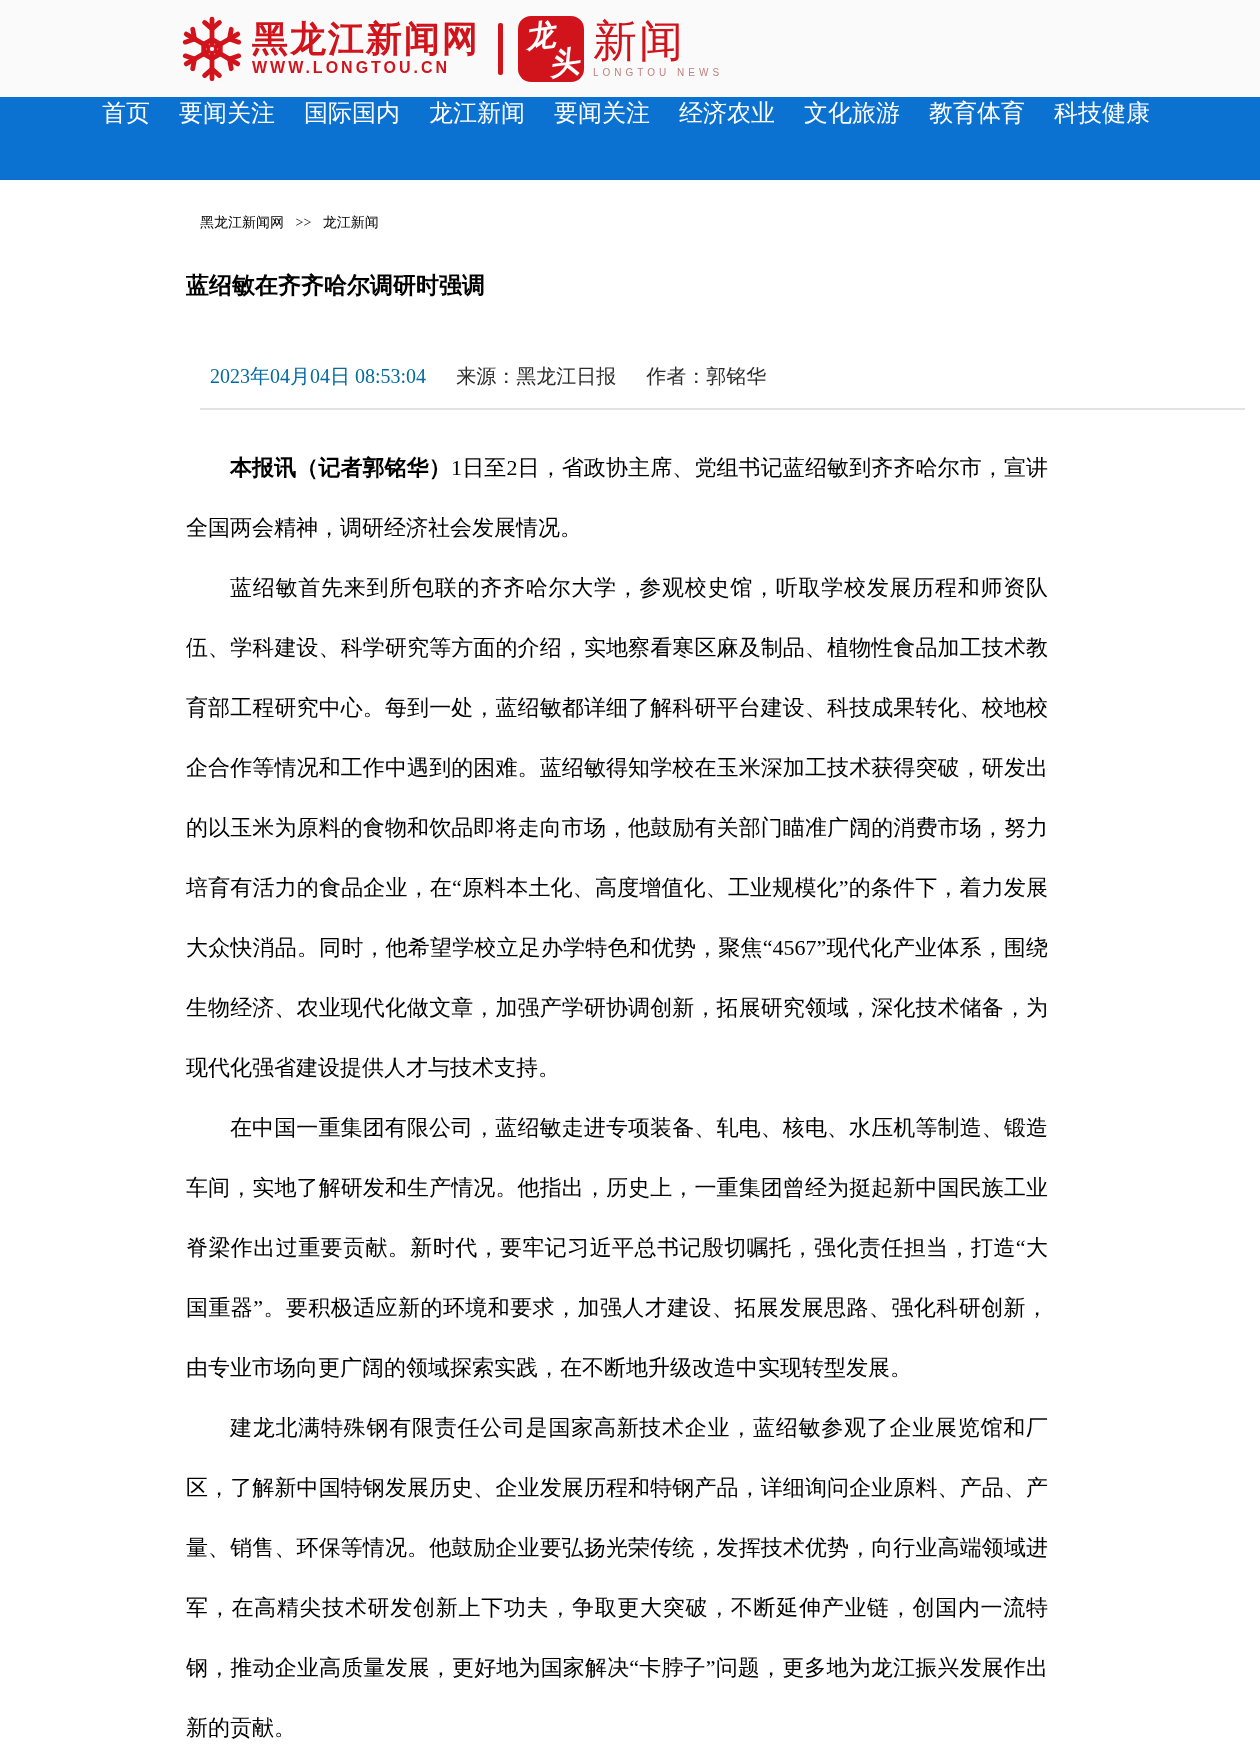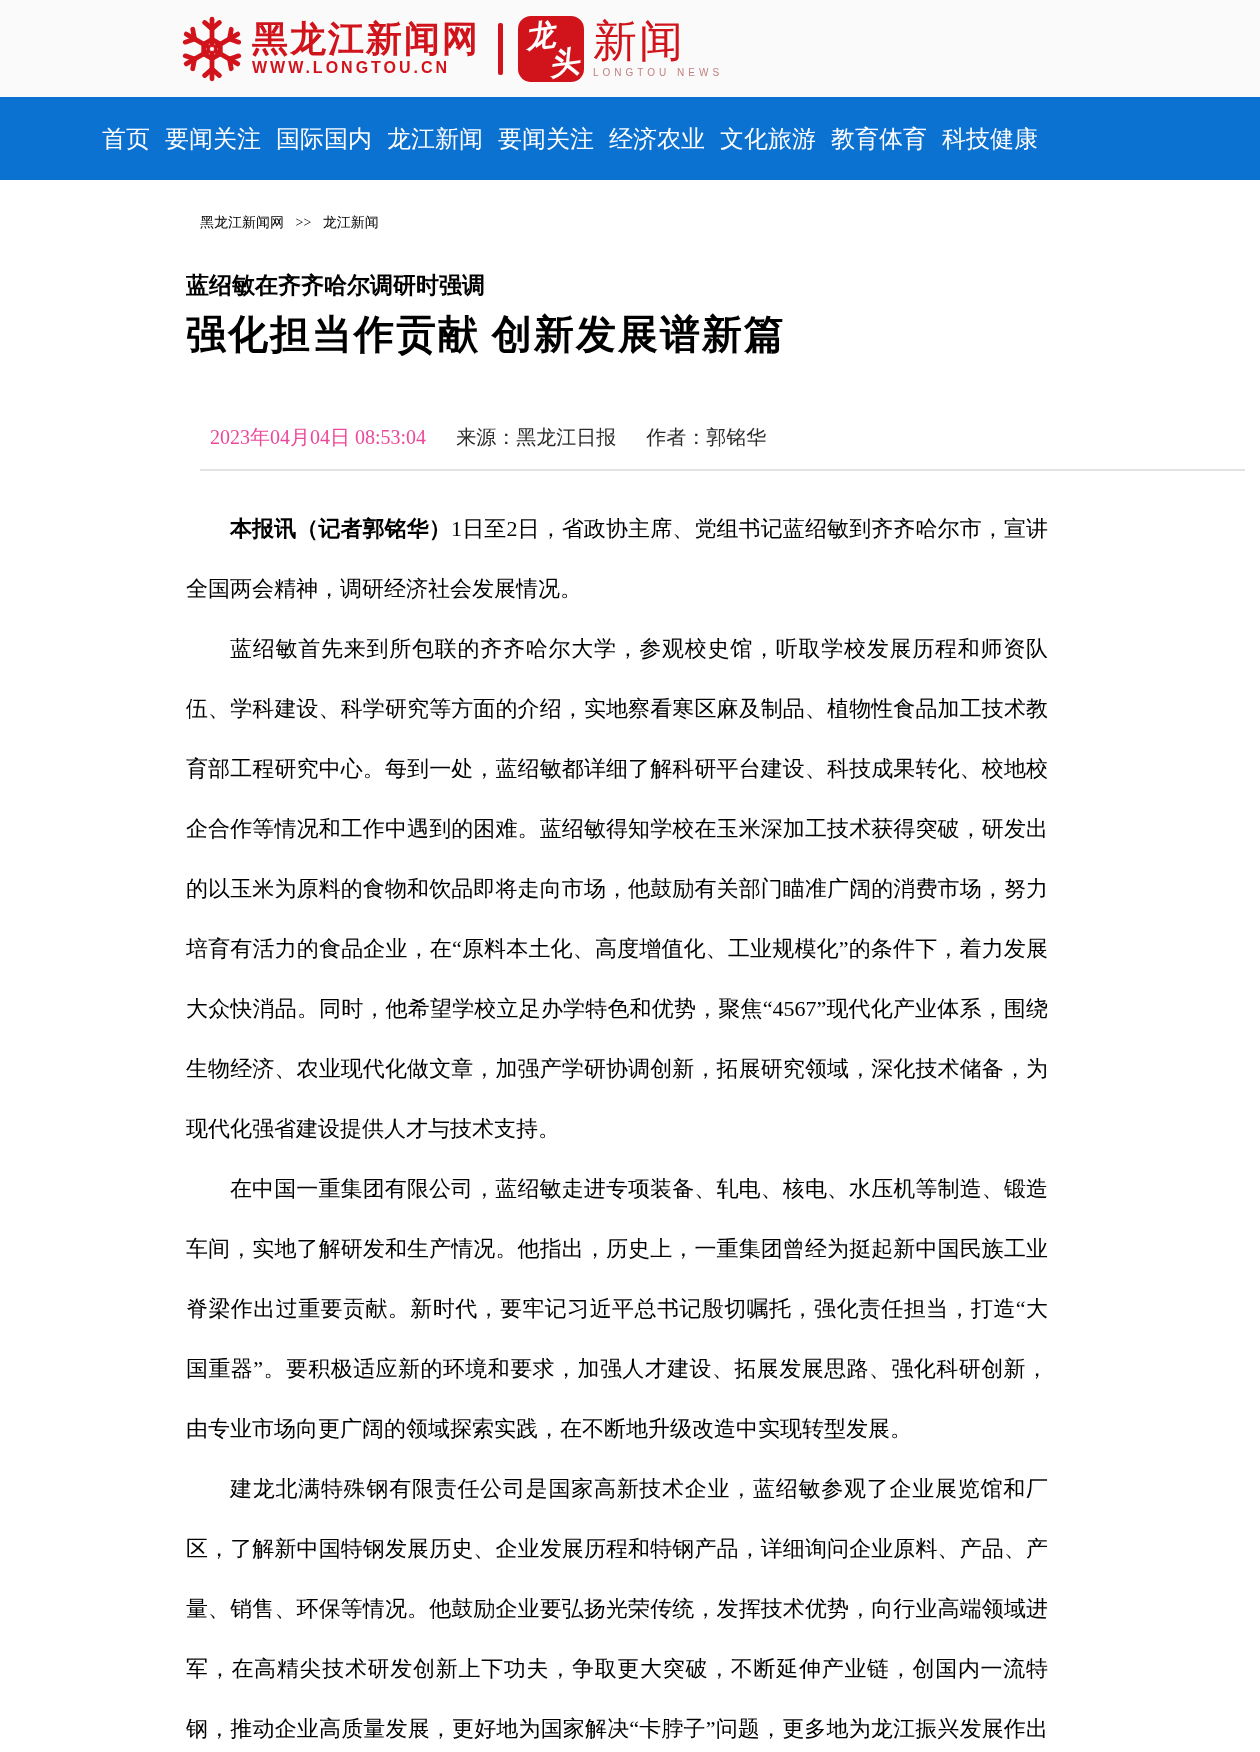--- a/index.html
+++ b/index.html
@@ -76,23 +76,23 @@
     color: #c08080;
     margin-top: 4px;
     font-family: "Liberation Sans", "DejaVu Sans", sans-serif;
   }
 
   
   .nav-bar {
     height: 83px;
     background: var(--blue);
     display: flex;
-    align-items: center;
+    align-items: flex-start;
     padding-left: 102px;
-    gap: 15px;
+    gap: 29px;
   }
   .nav-item {
     color: #ffffff;
     font-size: 24px;
     cursor: pointer;
     white-space: nowrap;
   }
 
   
   .main { padding-left: 186px; }
@@ -117,21 +117,21 @@
     color: #000;
   }
 
   .article-meta {
     margin: 62px 0 0 24px;
     display: flex;
     align-items: baseline;
     gap: 30px;
     font-size: 20px;
   }
-  .meta-date { color: #ec4899; }
+  .meta-date { color: #0369a1; }
   .meta-source, .meta-author { color: #2b2b2b; }
 
   .divider {
     margin: 18px 0 0 14px;
     width: 1045px;
     height: 0;
     border-top: 2px solid #e3e3e3;
   }
 
   .article-body {
@@ -218,21 +218,20 @@
 </nav>
 
 <main class="main">
   <div class="breadcrumb">
     <span class="crumb">黑龙江新闻网</span>
     <span class="sep">&gt;&gt;</span>
     <span class="crumb">龙江新闻</span>
   </div>
 
   <h2 class="article-subtitle">蓝绍敏在齐齐哈尔调研时强调</h2>
-  <h1 class="article-title">强化担当作贡献 创新发展谱新篇</h1>
 
   <div class="article-meta">
     <span class="meta-date">2023年04月04日 08:53:04</span>
     <span class="meta-source">来源：黑龙江日报</span>
     <span class="meta-author">作者：郭铭华</span>
   </div>
 
   <div class="divider"></div>
 
   <article class="article-body">

